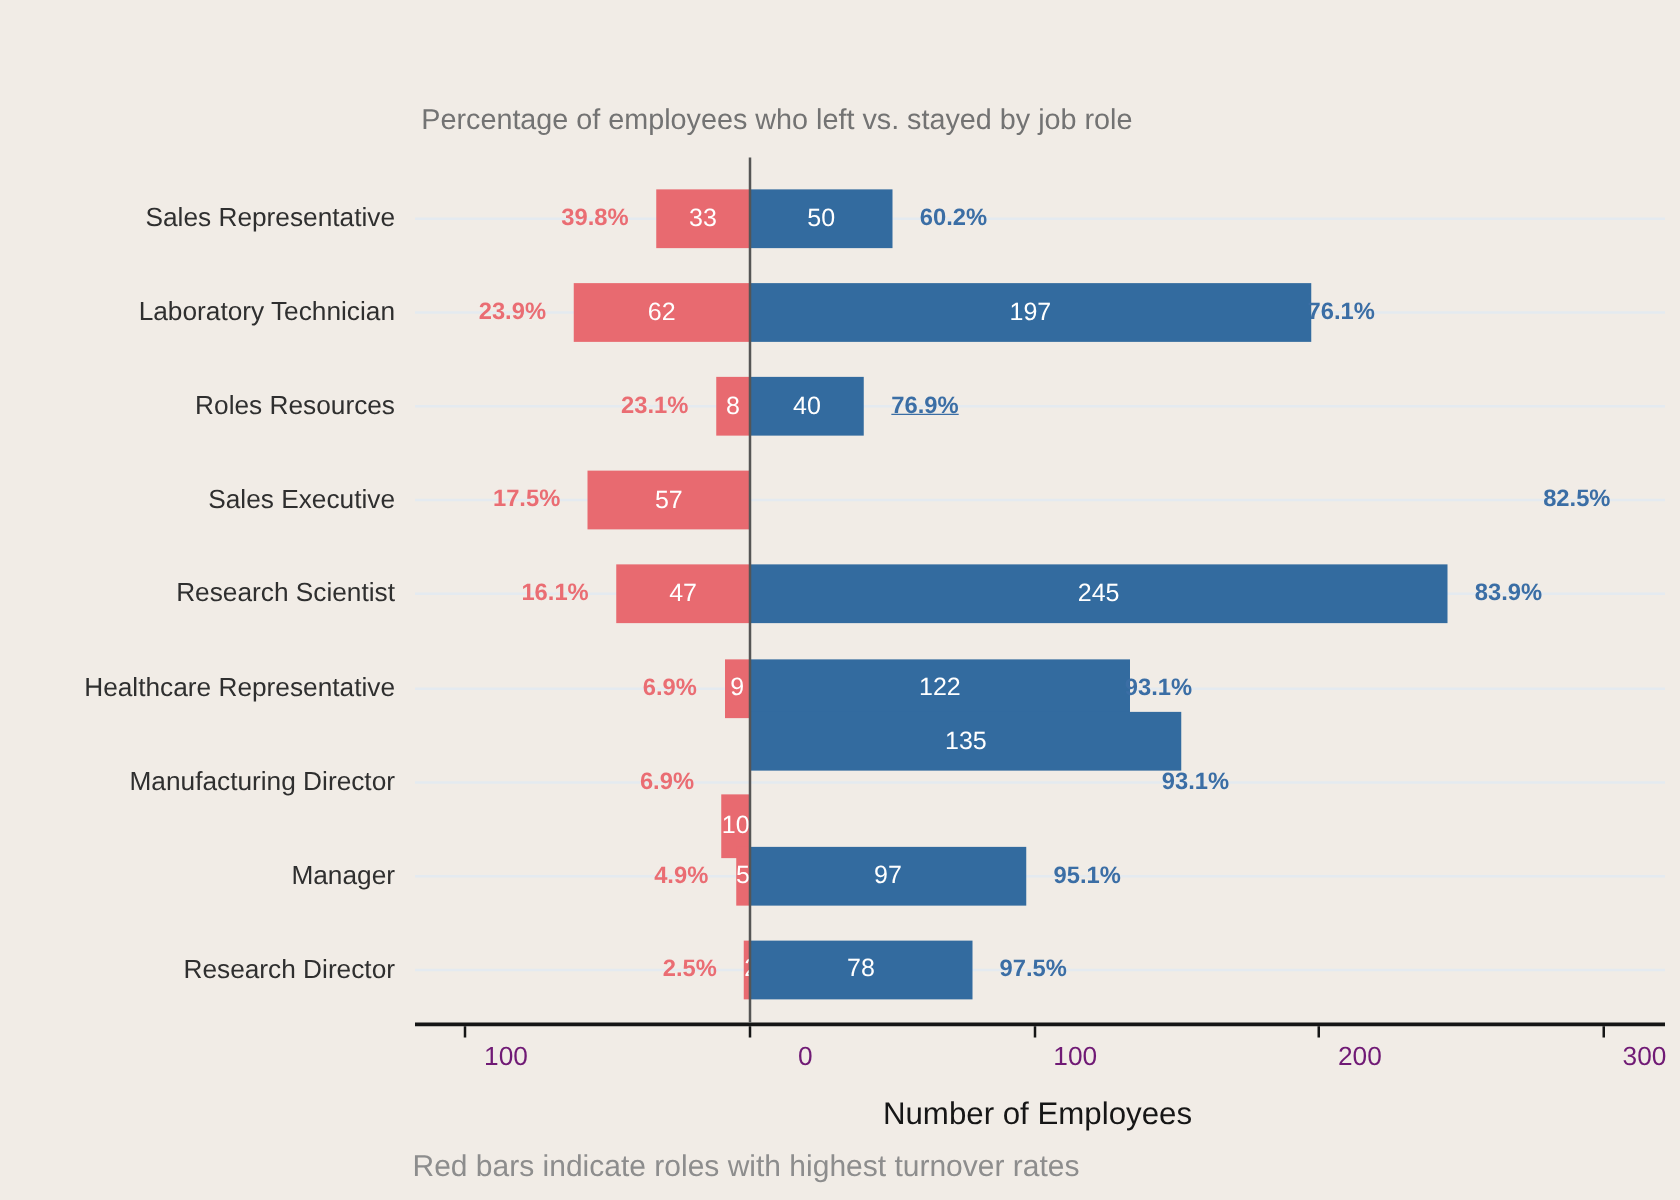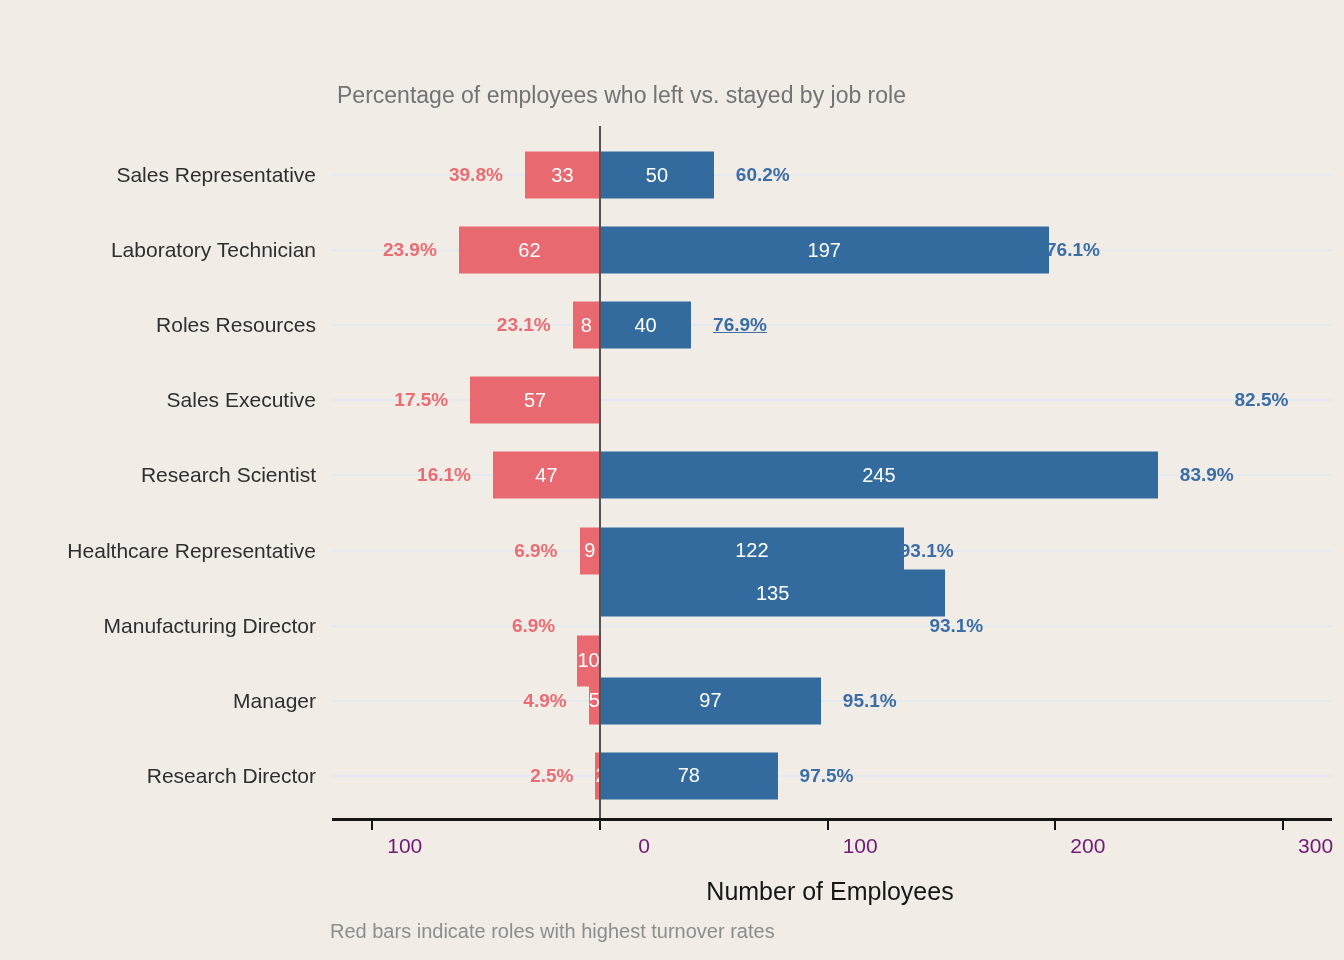--- a/index.html
+++ b/index.html
@@ -135,21 +135,21 @@
     top: 877px;
     width: 1000px;
     text-align: center;
     font-size: 25px;
     color: #161616;
   }
   #caption {
     position: absolute;
     left: 330px;
     top: 920px;
-    font-size: 20px;
+    font-size: 24px;
     color: #8d8d8d;
   }
 </style>
 </head>
 <body>
 
 <div id="chart-root">
 
 
   <div id="chart-subtitle">Percentage of employees who left vs. stayed by job role</div>

